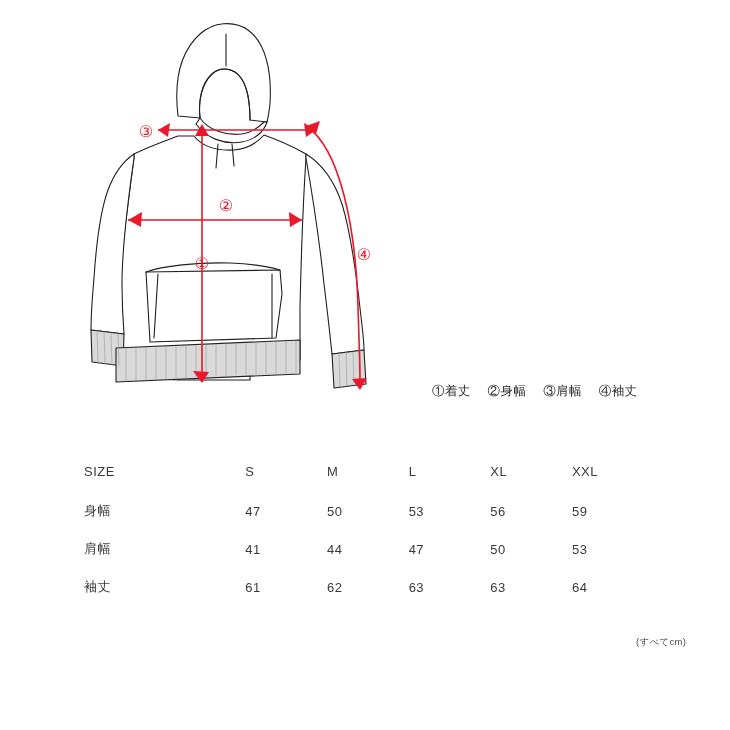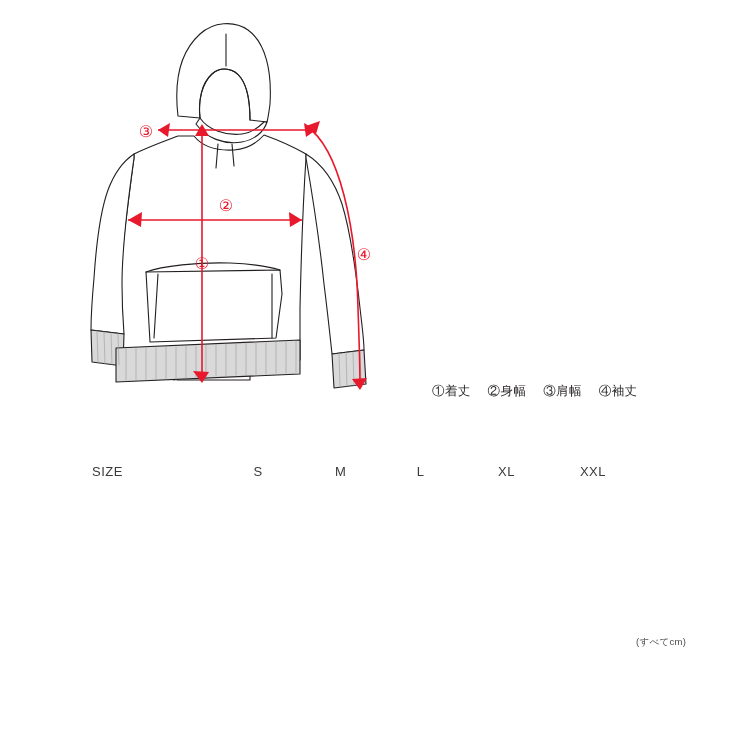--- a/index.html
+++ b/index.html
@@ -46,21 +46,20 @@
 
   
   .size-table {
     position: absolute;
     left: 84px;
     top: 452px;
     width: 570px;
     border-collapse: collapse;
     font-size: 13px;
     color: #3a3a3a;
-    margin-left: 8px;
   }
   .size-table th, .size-table td {
     font-weight: normal;
     text-align: left;
     padding: 0;
     height: 38px;
     vertical-align: middle;
     letter-spacing: 0.5px;
   }
   .size-table th.c0, .size-table td.c0 { width: 166px; }
@@ -189,17 +188,41 @@
   <table class="size-table">
     <tbody>
       <tr class="header">
         <th class="c0">SIZE</th>
         <th class="cv">S</th>
         <th class="cv">M</th>
         <th class="cv">L</th>
         <th class="cv">XL</th>
         <th class="cv">XXL</th>
       </tr>
+      <tr>
+        <td class="c0">身幅</td>
+        <td class="cv">47</td>
+        <td class="cv">50</td>
+        <td class="cv">53</td>
+        <td class="cv">56</td>
+        <td class="cv">59</td>
+      </tr>
+      <tr>
+        <td class="c0">肩幅</td>
+        <td class="cv">41</td>
+        <td class="cv">44</td>
+        <td class="cv">47</td>
+        <td class="cv">50</td>
+        <td class="cv">53</td>
+      </tr>
+      <tr>
+        <td class="c0">袖丈</td>
+        <td class="cv">61</td>
+        <td class="cv">62</td>
+        <td class="cv">63</td>
+        <td class="cv">63</td>
+        <td class="cv">64</td>
+      </tr>
     </tbody>
   </table>
 
   <div class="note">(すべてcm)</div>
 </div>
 
 </body></html>

